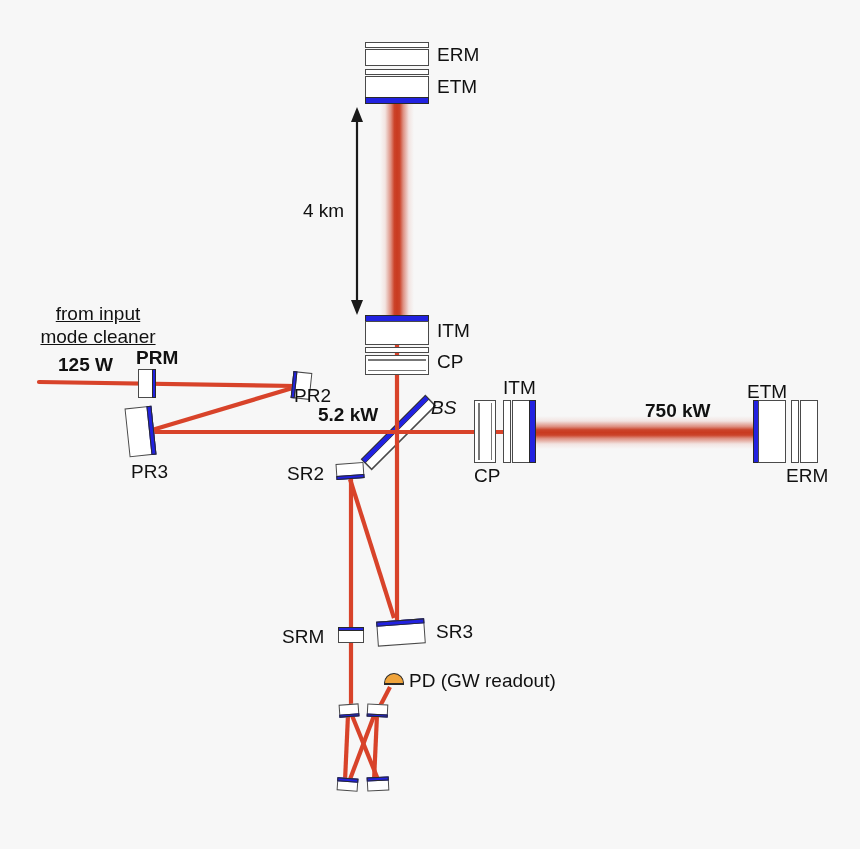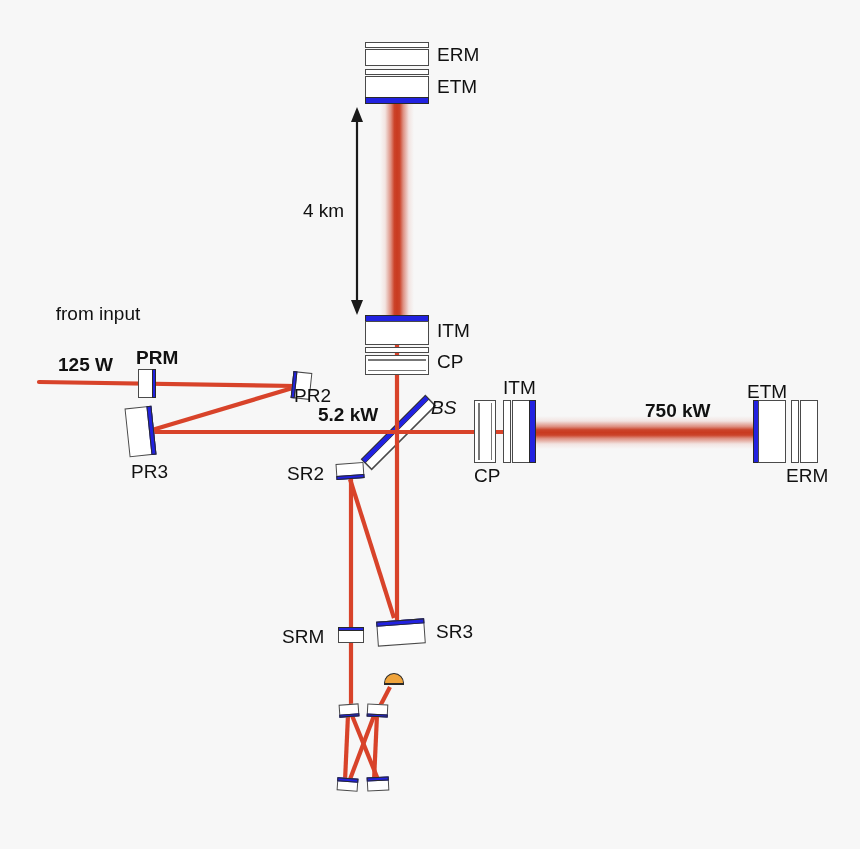--- a/index.html
+++ b/index.html
@@ -7,21 +7,21 @@
          font-family:"Liberation Sans",sans-serif;color:#111;}
   svg.layer{position:absolute;left:0;top:0;z-index:1;}
   .optic{position:absolute;background:#fff;border:1.6px solid #4a4a4a;box-sizing:border-box;z-index:2;}
   .coat{position:absolute;background:#2222e0;box-sizing:border-box;z-index:2;border:1px solid #2a2a2a;}
   .inline-top{position:absolute;left:2px;right:2px;top:3px;height:1.5px;background:#777;}
   .inline-bot{position:absolute;left:2px;right:2px;bottom:3px;height:1.5px;background:#777;}
   .inline-l{position:absolute;top:2px;bottom:2px;left:3px;width:1.5px;background:#777;}
   .inline-r{position:absolute;top:2px;bottom:2px;right:3px;width:1.5px;background:#777;}
   .label{position:absolute;z-index:3;font-size:19px;line-height:22px;white-space:nowrap;}
   .label.bold{font-weight:bold;}
-  .label.small{font-size:19px;line-height:23px;white-space:normal;text-align:center;}
+  .label.small{font-size:19px;line-height:23px;white-space:normal;text-align:center;text-decoration:underline;}
   .pd{position:absolute;left:384px;top:673px;width:20px;height:12px;z-index:2;
       background:#f0a43c;border:1.6px solid #2a2a2a;border-bottom-width:2px;
       border-radius:11px 11px 0 0;box-sizing:border-box;}
 </style>
 </head>
 <body>
 
 <div class="stage">
 
   <svg class="layer" width="860" height="849" viewBox="0 0 860 849">
@@ -142,32 +142,34 @@
   <div class="pd"></div>
 
   <div class="label" style="left:437px;top:44px;">ERM</div>
   <div class="label" style="left:437px;top:76px;">ETM</div>
   <div class="label" style="left:303px;top:200px;">4 km</div>
   <div class="label" style="left:437px;top:320px;">ITM</div>
   <div class="label" style="left:437px;top:351px;">CP</div>
 
   <div class="label small" style="left:24px;top:302px;width:148px;">
     <div>from input</div>
+    <div>mode cleaner</div>
   </div>
   <div class="label bold" style="left:58px;top:354px;">125 W</div>
   <div class="label" style="left:136px;top:347px;font-weight:bold;">PRM</div>
   <div class="label" style="left:294px;top:352px;margin-top:33px;">PR2</div>
   <div class="label" style="left:131px;top:461px;">PR3</div>
   <div class="label bold" style="left:318px;top:404px;">5.2 kW</div>
   <div class="label" style="left:431px;top:397px;font-style:italic;">BS</div>
 
   <div class="label" style="left:503px;top:377px;">ITM</div>
   <div class="label" style="left:474px;top:465px;">CP</div>
   <div class="label bold" style="left:621px;top:400px;margin-left:24px;">750 kW</div>
   <div class="label" style="left:747px;top:381px;">ETM</div>
   <div class="label" style="left:786px;top:465px;">ERM</div>
 
   <div class="label" style="left:287px;top:463px;">SR2</div>
   <div class="label" style="left:282px;top:626px;">SRM</div>
   <div class="label" style="left:436px;top:621px;">SR3</div>
 
+  <div class="label" style="left:409px;top:670px;">PD (GW readout)</div>
 
 </div>
 
 </body></html>

